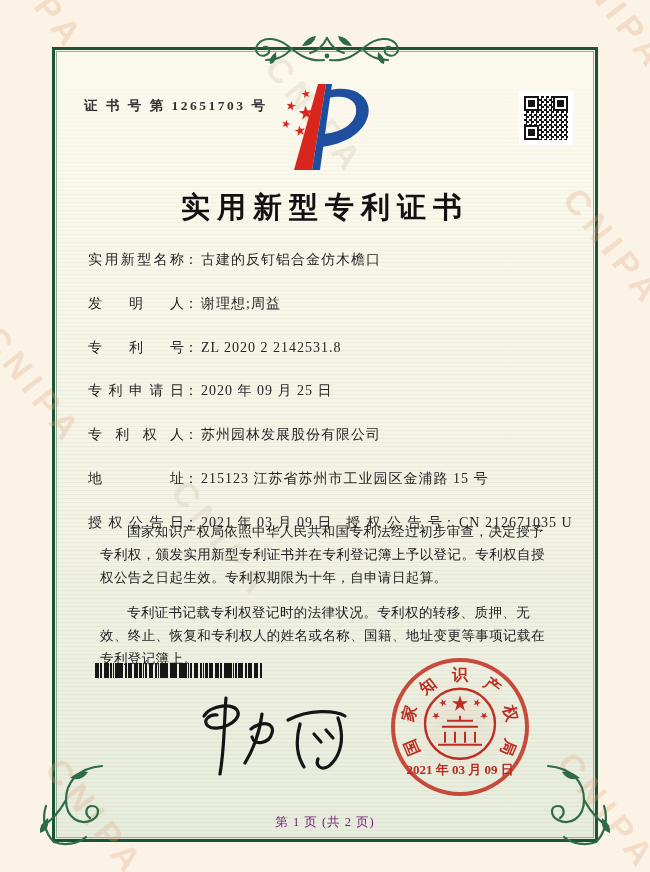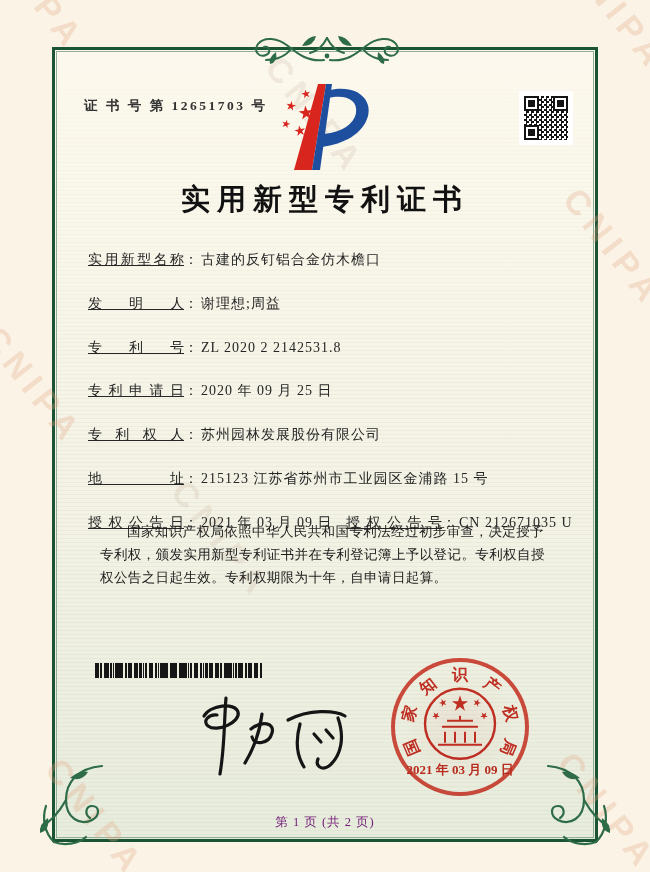--- a/index.html
+++ b/index.html
@@ -34,25 +34,25 @@
   
   .ct{ position:absolute; z-index:4; }
   .cert-no{ left:84px; top:97px; font-size:13.5px; letter-spacing:2.5px; color:#333;font-weight:bold; }
   .logo{ left:280px; top:82px; }
   .qr{ left:519px; top:91px; width:44px; height:44px; background:#fff; padding:5px; }
   .qr-mod{ position:relative; width:44px; height:44px;
     background:repeating-conic-gradient(#141414 0% 25%, rgba(0,0,0,0) 0% 50%) 0 0 / 5px 5px; }
   .qf{ position:absolute; width:11px; height:11px; border:2px solid #141414; background:#fff; }
   .qf::after{ content:""; position:absolute; inset:2px; background:#141414; }
   .qf.tl{ left:0; top:0; } .qf.tr{ right:0; top:0; } .qf.bl{ left:0; bottom:0; }
-  .title{ left:52px; top:180px; width:546px; text-align:center;
+  .title{ left:52px; top:188px; width:546px; text-align:center;
     font-size:29px; font-weight:700; letter-spacing:7px; color:#111; }
   .fields{ left:88px; top:247px; width:478px; font-size:14px; color:#262626; }
   .frow{ position:relative; height:39.8px; padding-top:4px; }
-  .flabel{ display:inline-block; width:96px; text-align-last:justify; vertical-align:top;text-decoration:underline; }
+  .flabel{ display:inline-block; width:96px; text-align-last:justify; vertical-align:top; }
   .fvalue{ margin-left:3px; letter-spacing:1px; }
   .grant-right{ position:absolute; left:258px; top:4px; white-space:nowrap; }
   .paras{ left:88px; top:509px; width:476px; font-size:13.5px; line-height:1.7;
     letter-spacing:0.4px; color:#1c1c1c; }
   .paras p{ margin:12px; text-indent:2em; }
   .barcode{ left:95px; top:663px; width:167px; height:15px;
     background-image:
       repeating-linear-gradient(90deg,#161616 0 2px, rgba(0,0,0,0) 2px 5px),
       repeating-linear-gradient(90deg,#161616 0 1px, rgba(0,0,0,0) 1px 3px),
       repeating-linear-gradient(90deg,#161616 0 3px, rgba(0,0,0,0) 3px 11px);
@@ -176,20 +176,21 @@
     <div class="frow">
       <span class="flabel">授权公告日</span><span>：</span><span class="fvalue">2021 年 03 月 09 日</span>
       <span class="grant-right">
         <span class="flabel">授权公告号</span><span>：</span><span class="fvalue">CN 212671035 U</span>
       </span>
     </div>
   </div>
 
   <div class="ct paras">
     <p>国家知识产权局依照中华人民共和国专利法经过初步审查，决定授予专利权，颁发实用新型专利证书并在专利登记簿上予以登记。专利权自授权公告之日起生效。专利权期限为十年，自申请日起算。</p>
+    <p>专利证书记载专利权登记时的法律状况。专利权的转移、质押、无效、终止、恢复和专利权人的姓名或名称、国籍、地址变更等事项记载在专利登记簿上。</p>
   </div>
 
   <div class="ct barcode"></div>
 
 
   <svg class="ct sig" width="170" height="100" viewBox="0 0 170 100">
     <g fill="none" stroke="#151515" stroke-width="3.2" stroke-linecap="round">
       <path d="M38,12 C36,34 37,58 32,88"></path>
       <path d="M16,30 C22,19 47,16 50,26 C53,36 29,47 20,40 C14,35 21,28 29,29"></path>
       <path d="M74,28 C72,44 66,62 57,77"></path>

